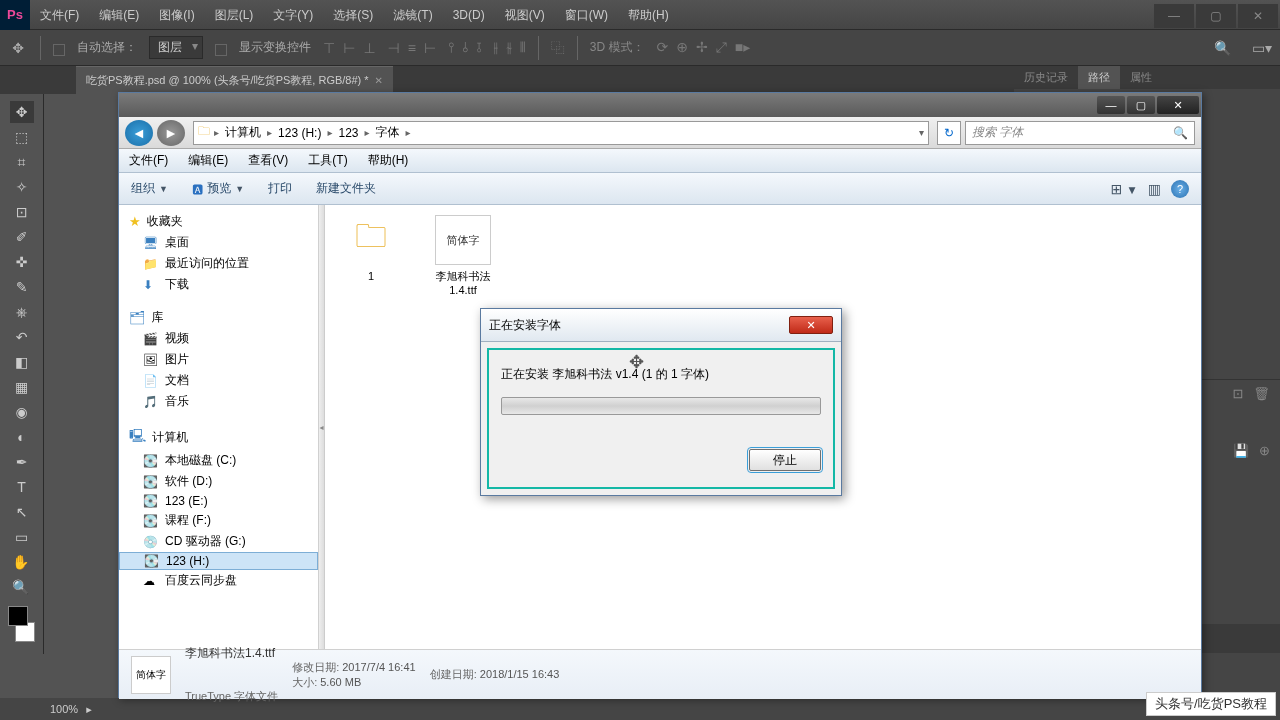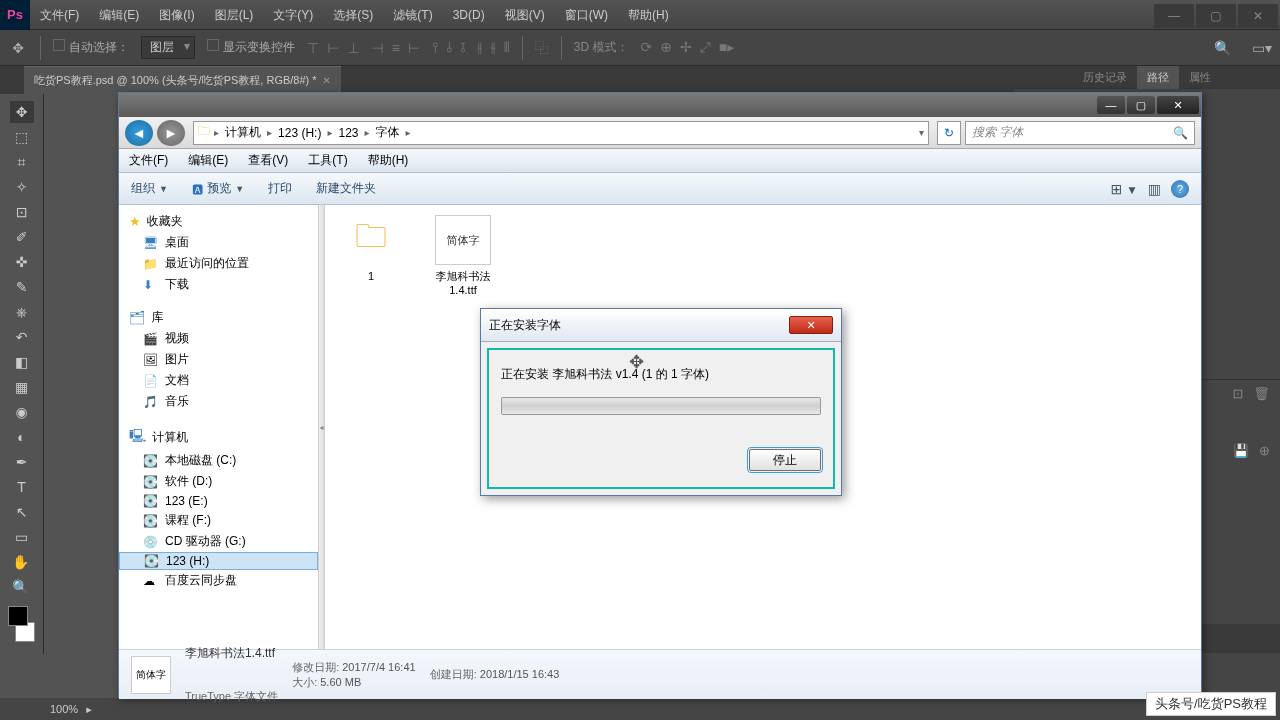--- a/index.html
+++ b/index.html
@@ -9,48 +9,48 @@
 .ps-titlebar { height: 30px; background: linear-gradient(#535353, #454545); display: flex; align-items: center; border-bottom: 1px solid #2a2a2a; }
 .ps-logo { width: 30px; height: 30px; background: #001e36; display: flex; align-items: center; justify-content: center; color: #ec4899; font-weight: bold; font-size: 13px; }
 .ps-menu { display: flex; flex: 1; }
 .ps-menu span { color: #ccc; font-size: 12px; padding: 0 10px; line-height: 30px; cursor: default; }
 .ps-winctrl { display: flex; }
 .ps-winctrl div { width: 40px; height: 24px; background: #3a3a3a; margin: 2px 2px 0 0; display:flex; align-items:center; justify-content:center; color:#888; font-size:12px;}
 
 
 .ps-options { height: 36px; background: #454545; display: flex; align-items: center; border-bottom: 1px solid #2a2a2a; padding: 0 8px; gap: 12px; }
 .ps-opt-icon { width: 20px; height: 20px; color: #aaa; font-size: 14px; display:flex;align-items:center;justify-content:center;}
-.ps-checkbox { display: flex; align-items: flex-start; gap: 4px; color: #aaa; font-size: 12px; }
+.ps-checkbox { display: flex; align-items: flex-end; gap: 12px; color: #aaa; font-size: 12px; }
 .ps-checkbox .box { width: 12px; height: 12px; border: 1px solid #666; }
 .ps-dropdown { background: #3a3a3a; border: 1px solid #2a2a2a; color: #ccc; font-size: 12px; padding: 2px 20px 2px 8px; position: relative; }
 .ps-dropdown::after { content: "▾"; position: absolute; right: 4px; color: #888; }
 .ps-sep { width: 1px; height: 24px; background: #666; }
 .ps-toolgroup { display:flex; gap:8px; }
 .ps-toolgroup span { color:#777; font-size:14px; }
 .search-icon-right { margin-left:auto; color:#aaa; font-size:14px; padding-right:8px;}
 
 
-.ps-tabbar { height: 28px; background: #3a3a3a; display: flex; align-items: flex-end; padding-left: 24px; }
+.ps-tabbar { height: 28px; background: #3a3a3a; display: flex; align-items: flex-end; padding-left: 76px; }
 .ps-tab { background: #535353; color: #ccc; font-size: 11px; padding: 6px 10px; border-top: 1px solid #666; display:flex; align-items:center; gap:6px;}
 .ps-tab .x { color:#999; font-size:10px;}
 
 
 .ps-tools { position: absolute; left: 0; top: 94px; width: 44px; background: #535353; border-right: 1px solid #2a2a2a; padding: 4px 0; }
 .ps-tool { width: 24px; height: 22px; margin: 3px auto; color: #ccc; font-size: 14px; display:flex;align-items:center;justify-content:center; position:relative;}
 .ps-tool.active { background:#3a3a3a; }
 .color-swatch { margin:8px 4px; position:relative; height:36px;}
 .color-swatch .fg { width:20px;height:20px;background:#000;border:1px solid #888;position:absolute;top:0;left:4px;}
 .color-swatch .bg { width:20px;height:20px;background:#fff;border:1px solid #888;position:absolute;bottom:0;right:4px;}
 
 
 .ps-status { position: absolute; bottom: 0; left: 0; right: 0; height: 22px; background: #454545; color: #ccc; font-size: 11px; display:flex; align-items:center; padding: 0 50px;}
 
 
 .ps-right { position:absolute; right:0; top:66px; bottom:22px; width:266px; background:#454545; }
-.ps-right-tabs { display:flex; background:#3a3a3a; font-size:11px; color:#888;justify-content:center; }
+.ps-right-tabs { display:flex; background:#3a3a3a; font-size:11px; color:#888; }
 .ps-right-tabs span { padding:4px 10px; }
 .ps-right-tabs span.act { background:#535353; color:#ccc;}
 .ps-right-panel { padding:10px; color:#aaa; font-size:11px;}
 .ps-right-icons { display:flex; gap:10px; padding:6px 10px; justify-content:flex-end;}
 .ps-right-icons span{ color:#888; font-size:13px;}
 .fill-row { background:#3a3a3a; padding:4px 10px; margin-top:160px; color:#bbb;}
 
 
 .explorer { position: absolute; left: 118px; top: 92px; width: 1084px; height: 606px; background: #d4d0c8; border: 1px solid #5a7aa0; box-shadow: 2px 2px 8px rgba(0,0,0,0.4); }
 .expl-title { height: 24px; background: linear-gradient(#7a7a7a, #5a5a5a); display: flex; justify-content: flex-end; align-items: center; padding-right: 2px; gap: 2px; }

